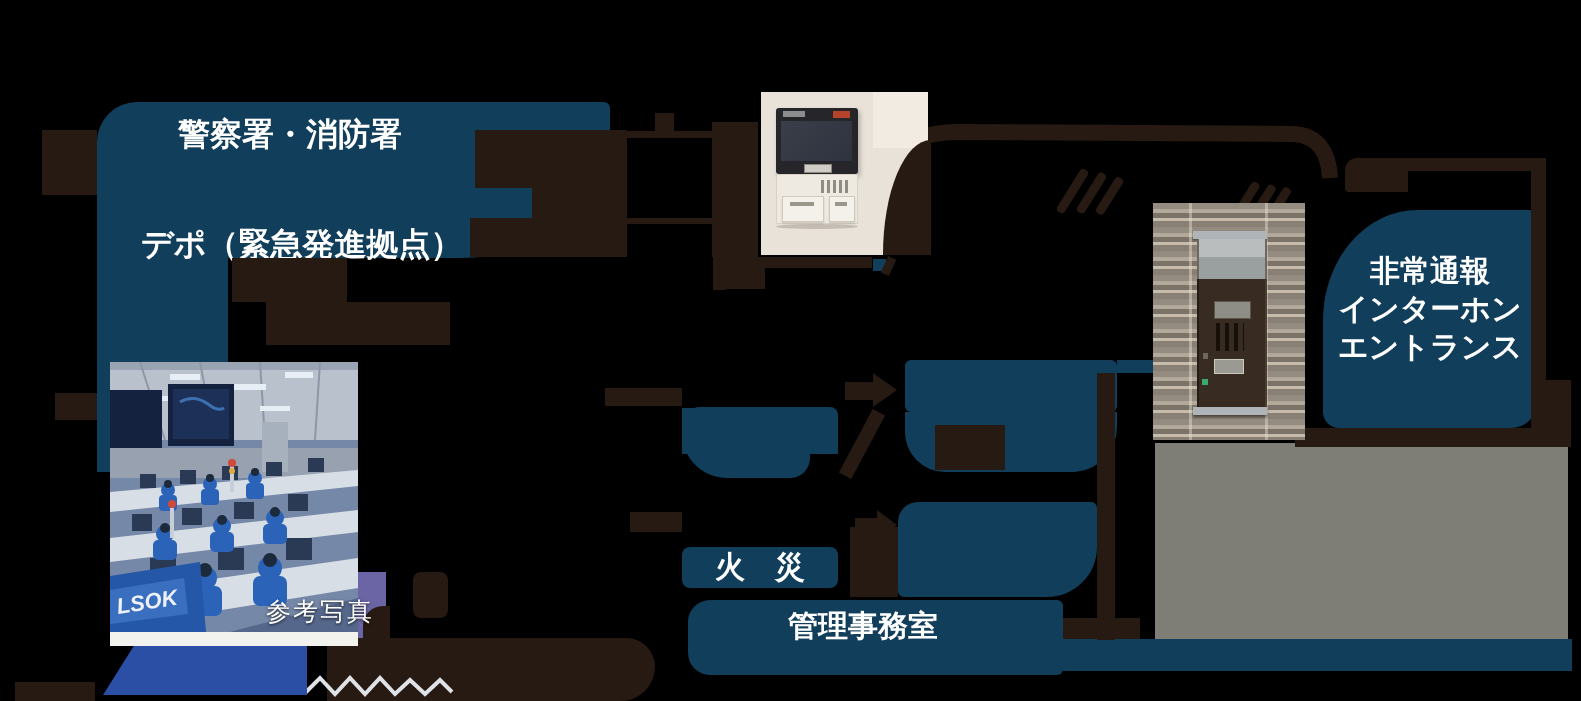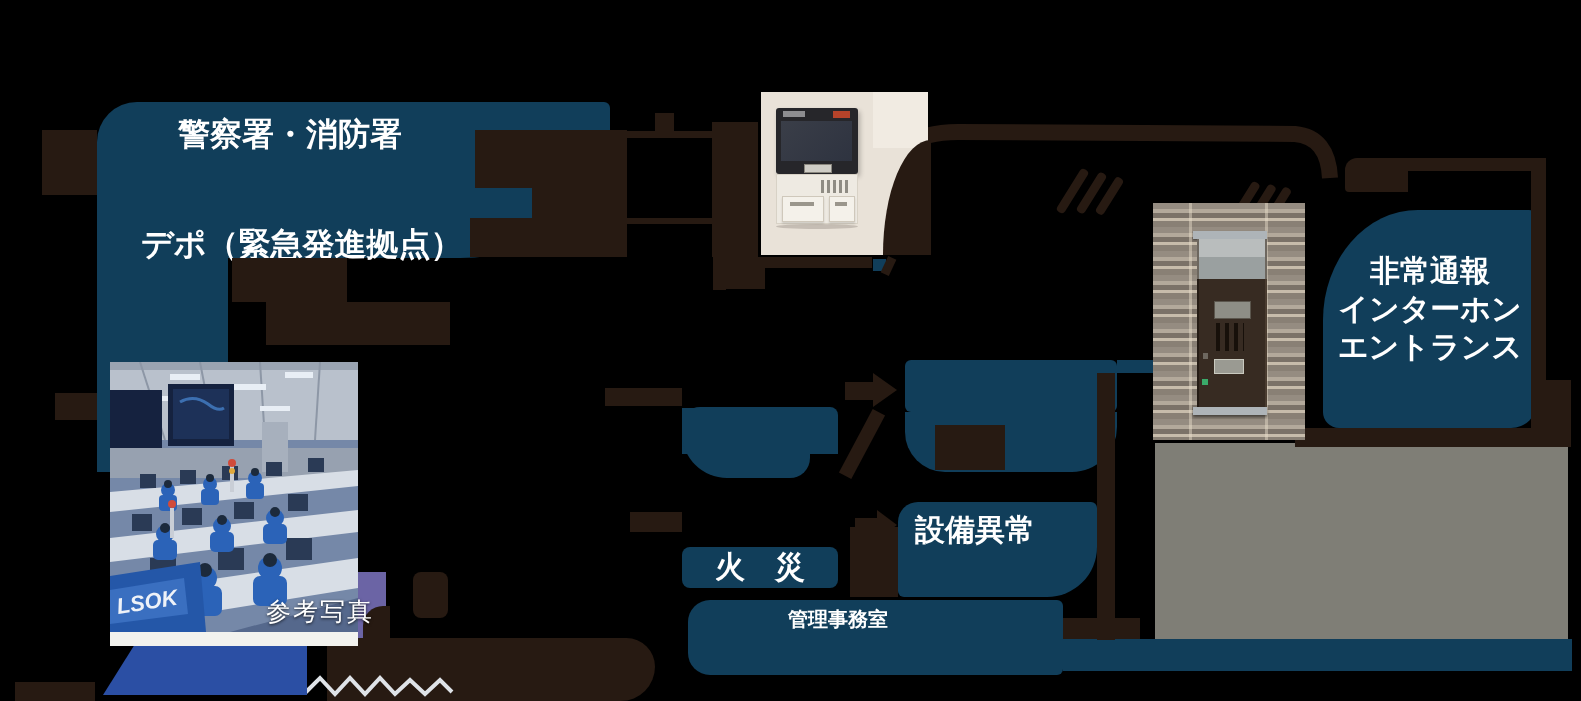--- a/index.html
+++ b/index.html
@@ -25,24 +25,23 @@
   <span class="abs txt" style="left:141px;top:201px;font-size:32px;margin-top:22px;">デポ（緊急発進拠点）</span>
 
   <div class="abs navy ctr txt" style="left:682px;top:363px;width:156px;height:47px;border-radius:18px 8px 0 0;font-size:31px;">火　災</div>
   <div class="abs navy" style="left:682px;top:408px;width:128px;height:70px;border-radius:0 0 20px 45px;"></div>
   <div class="abs navy" style="left:905px;top:360px;width:212px;height:52px;border-radius:6px;"></div>
   <div class="abs navy" style="left:1117px;top:360px;width:38px;height:13px;"></div>
   <div class="abs navy" style="left:905px;top:412px;width:212px;height:60px;border-radius:0 0 45px 40px;"></div>
 
   <div class="abs navy ctr txt" style="left:682px;top:503px;width:156px;height:41px;border-radius:8px;font-size:30px;">火　災</div>
   <div class="abs navy" style="left:898px;top:502px;width:199px;height:95px;border-radius:20px 6px 50px 6px;"></div>
-  <span class="abs txt" style="left:915px;top:510px;font-size:30px;">設備異常</span>
 
   <div class="abs navy" style="left:688px;top:600px;width:375px;height:75px;border-radius:22px 6px 6px 22px;"></div>
-  <span class="abs txt" style="left:788px;top:606px;font-size:20px;">管理事務室</span>
+  <span class="abs txt" style="left:788px;top:606px;font-size:30px;">管理事務室</span>
   <div class="abs navy" style="left:1063px;top:639px;width:509px;height:32px;"></div>
 
   <div class="abs navy" style="left:1323px;top:210px;width:214px;height:218px;border-radius:95px 8px 26px 16px / 110px 8px 26px 16px;"></div>
   <div class="abs txt" style="left:1323px;top:252px;width:214px;text-align:center;font-size:30px;line-height:38px;">
     <div>非常通報</div>
     <div>インターホン</div>
     <div>エントランス</div>
   </div>
 
   <div class="abs" style="left:1155px;top:443px;width:413px;height:196px;background:#7f7e76;"></div>

